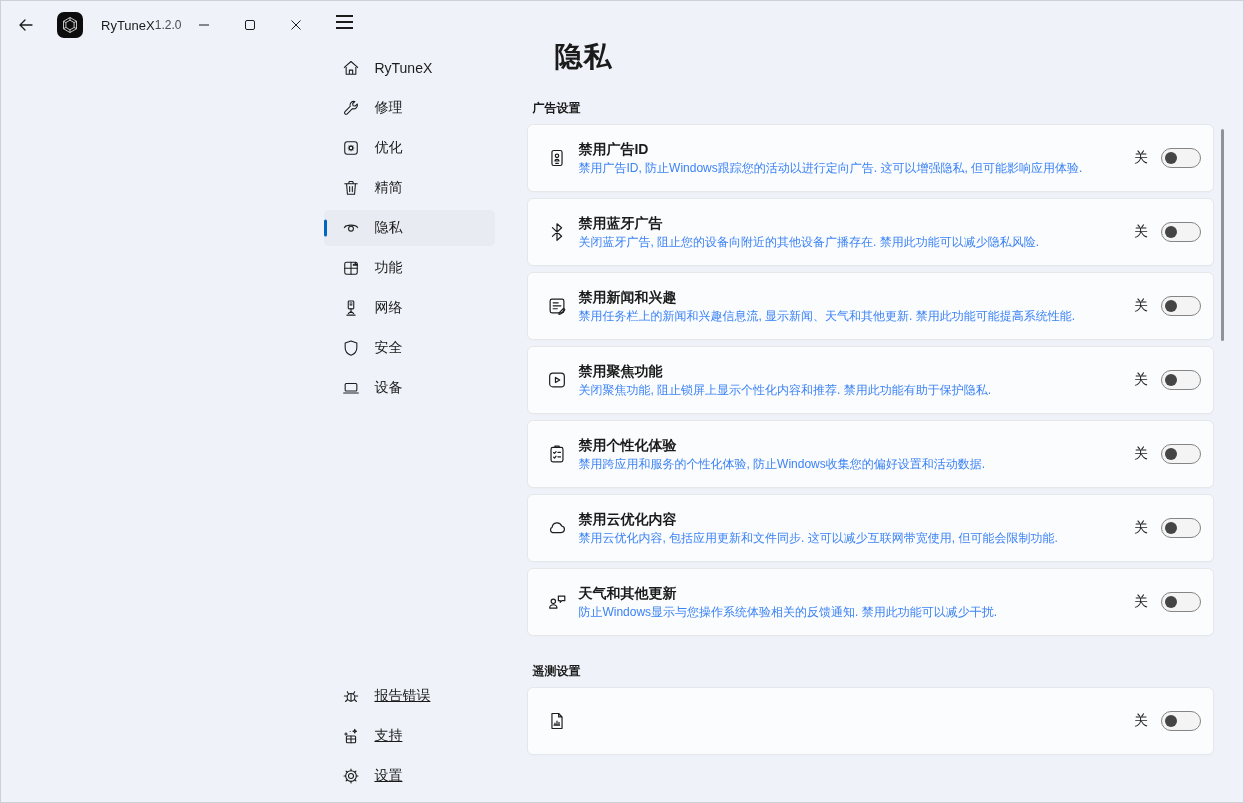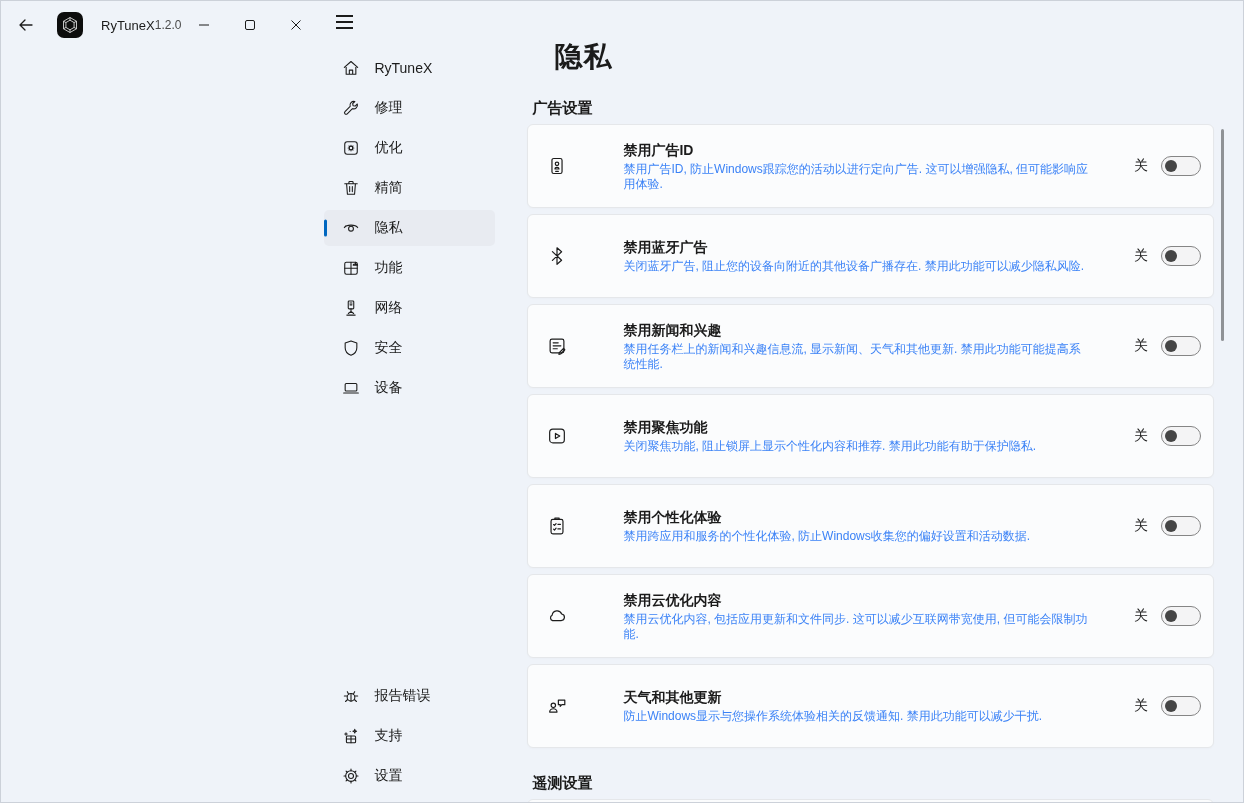--- a/index.html
+++ b/index.html
@@ -55,34 +55,33 @@
     border-radius: 5px; font-size: 14px; color: #1b1b1b; cursor: default;
   }
   .nav-item .nav-icon { width: 20px; height: 20px; margin-left: 17px; flex: none; display: flex; }
   .nav-item .nav-label { margin-left: 13px; white-space: nowrap; }
   .nav-item.selected { background: #e8ebf1; }
   .nav-item.selected::before {
     content: ""; position: absolute; left: 0; top: 50%; transform: translateY(-50%);
     width: 3px; height: 17px; border-radius: 2px; background: var(--accent, #0067c0);
   }
   .sidebar-spacer { flex: 1; }
-  .nav.footer { margin-top: 0; }
+  .nav.footer { margin-top: 0; text-decoration: underline; }
 
   svg.stroke-icon { stroke: #1c1c1c; fill: none; stroke-width: 1.3; stroke-linecap: round; stroke-linejoin: round; }
 
   
   .main { flex: 1; min-width: 0; padding: 0 29px 0 28px; overflow: hidden; }
   .page-title { margin-top: 40px; font-size: 28px; line-height: 32px; font-weight: 600; margin-left: 27px; letter-spacing: 1px; }
-  .section-header { font-size: 15px; font-weight: 700; margin: 25px 0 6px 5px; line-height: 20px; }
+  .section-header { font-size: 12px; font-weight: 700; margin: 25px 0 6px 5px; line-height: 20px; }
   .card {
-    height: 84px; background: #fbfcfd;
+    height: 68px; background: #fbfcfd;
     border: 1px solid #e5e7ea; border-radius: 6px;
     margin-bottom: 6px; display: flex; align-items: center;
     box-shadow: 0 1px 2px rgba(0,0,0,0.02);
-    gap: 45px;
   }
   .card-icon { width: 22px; height: 22px; margin-left: 18px; flex: none; display: flex; }
   .card-text { margin-left: 10px; min-width: 0; }
   .card-title { font-size: 14px; font-weight: 600; line-height: 18px; color: #1b1b1b; }
   .card-desc { font-size: 12px; line-height: 15px; color: #3b82f6; margin-top: 3px; }
   .card-controls { margin-left: auto; display: flex; align-items: center; flex: none; padding-right: 12px; }
   .toggle-label { font-size: 14px; color: #1b1b1b; margin-right: 13px; }
   .toggle {
     position: relative; width: 40px; height: 20px;
     border: 1px solid #858585; border-radius: 10px; background: #f4f4f5;

